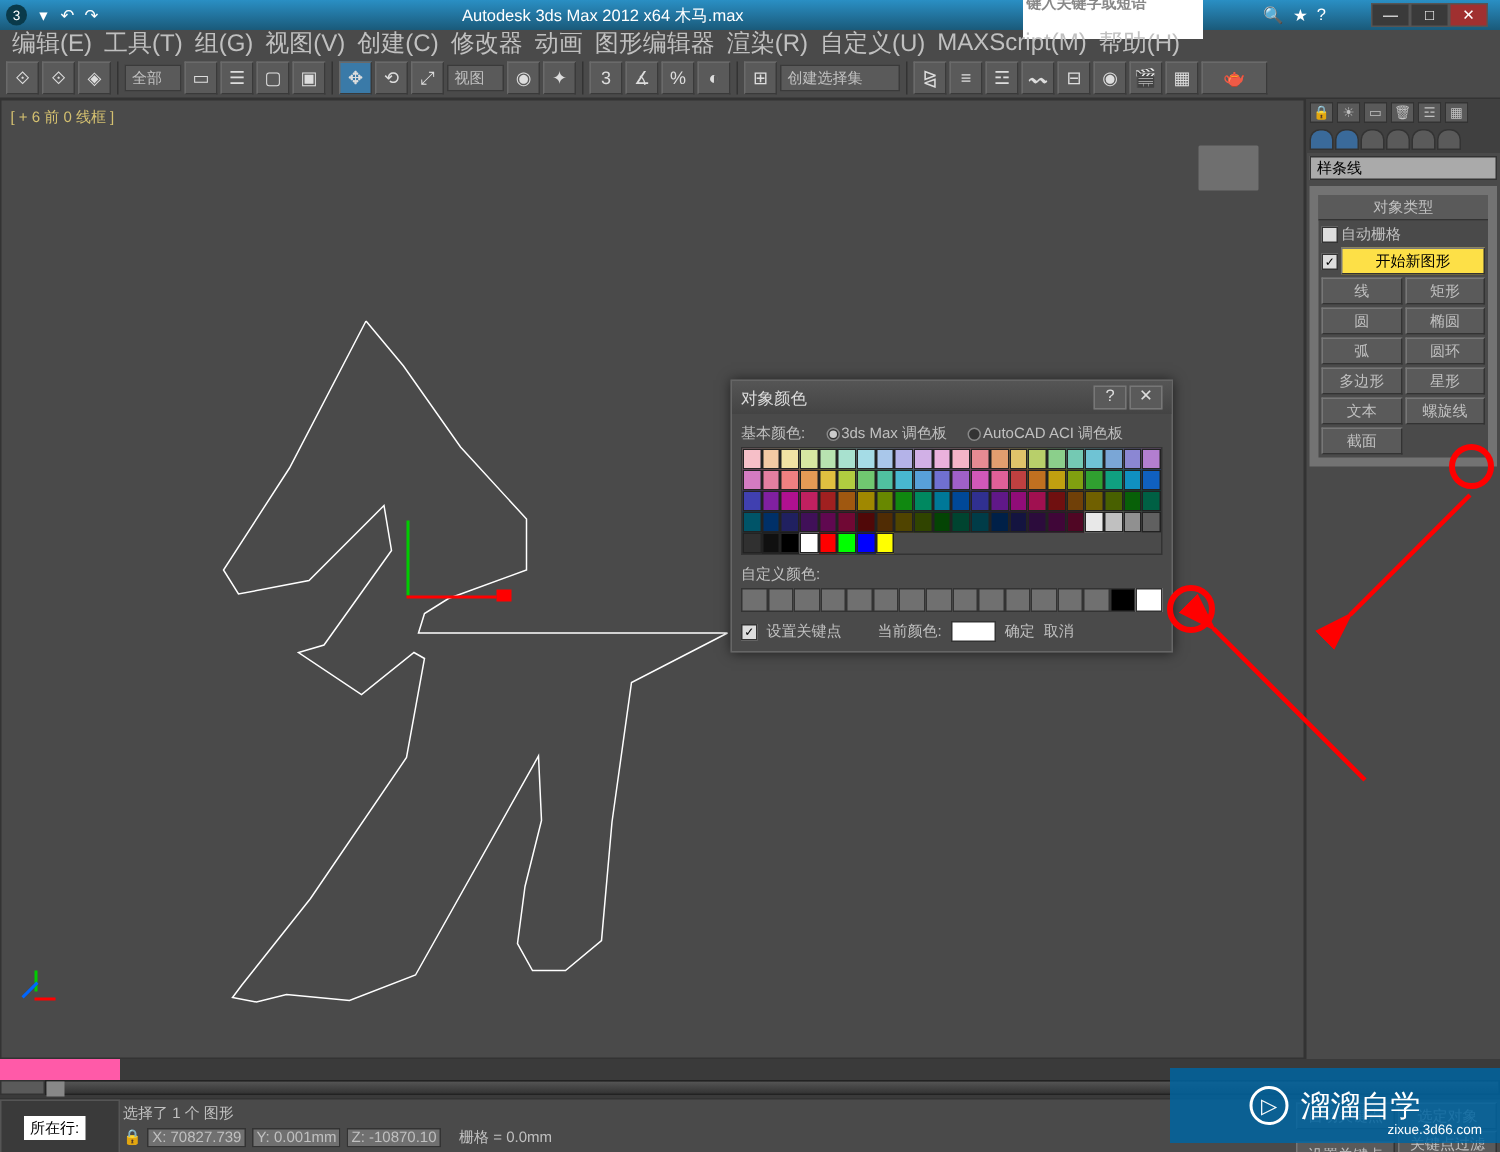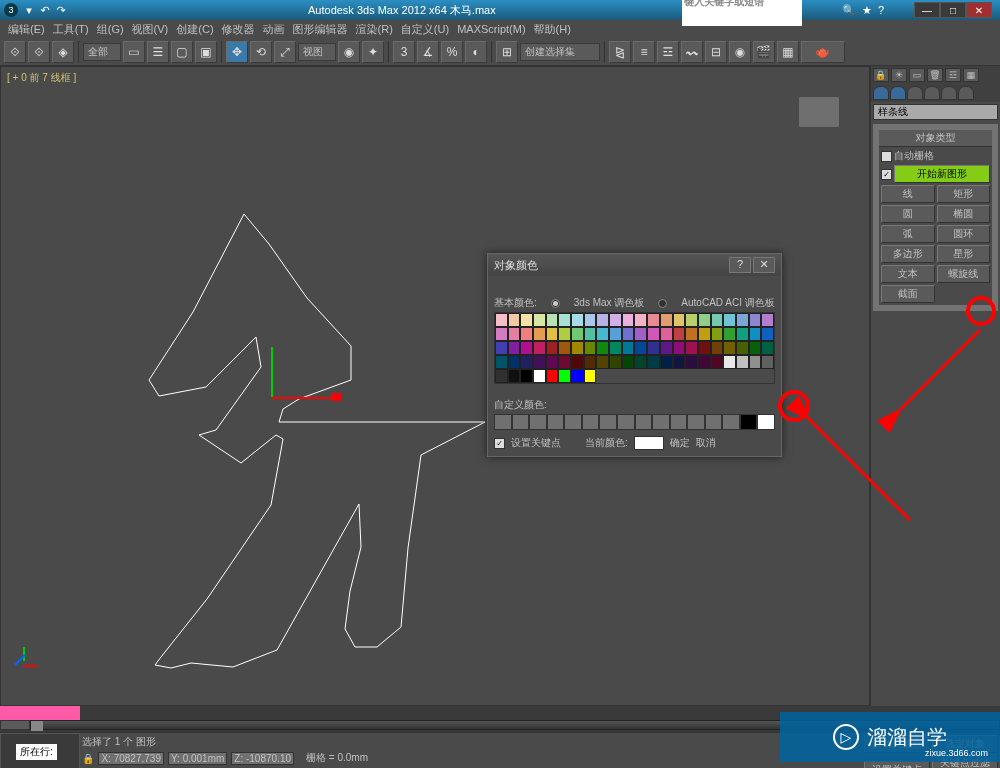--- a/index.html
+++ b/index.html
@@ -11,21 +11,21 @@
 .titlebar .title-controls { display: flex; gap: 2px; margin-right: 40px; }
 .titlebar .tc { width: 14px; height: 14px; display: flex; align-items: center; justify-content: center; }
 .titlebar .title { flex: 0 0 auto; margin-left: 200px; }
 .titlebar .search { margin-left: auto; background: #fff; width: 120px; height: 31px; color: #888; padding: 0 2px; font-size: 10px; font-weight: bold; }
 .titlebar .winicons { display: flex; gap: 6px; margin-left: 40px; }
 .titlebar .winctl { display: flex; gap: 0; margin-left: 30px; margin-right: 4px; }
 .titlebar .wb { width: 26px; height: 16px; background: #3a3a3a; border: 1px solid #555; display: flex; align-items: center; justify-content: center; font-size: 10px; }
 .titlebar .wb.close { background: #a03030; }
 
 
-.menubar { height: 18px; background: #4a4a4a; display: flex; align-items: center; padding: 0 4px; font-size: 11px; }
+.menubar { height: 18px; background: #4a4a4a; display: flex; align-items: center; padding: 0 4px; font-size: 16px; }
 .menubar .mi { padding: 0 4px; cursor: default; }
 
 
 .toolbar { height: 28px; background: #4a4a4a; border-bottom: 1px solid #333; display: flex; align-items: center; padding: 0 4px; gap: 2px; }
 .toolbar .tb { width: 22px; height: 22px; background: #5a5a5a; border: 1px solid #6a6a6a; border-bottom-color: #3a3a3a; border-right-color: #3a3a3a; display: flex; align-items: center; justify-content: center; font-size: 12px; color: #ddd; }
 .toolbar .tb.wide { width: 44px; }
 .toolbar .sep { width: 1px; height: 22px; background: #333; margin: 0 2px; }
 .toolbar .dd { background: #5a5a5a; border: 1px solid #3a3a3a; height: 18px; padding: 0 12px 0 4px; display: flex; align-items: center; font-size: 10px; }
 
 
@@ -54,33 +54,33 @@
 .rp-icons .ri { width: 16px; height: 14px; background: #5a5a5a; border: 1px solid #333; font-size: 9px; display: flex; align-items: center; justify-content: center; }
 .rp-tabs { height: 18px; display: flex; gap: 1px; padding: 2px; background: #404040; }
 .rp-tabs .rt { width: 16px; height: 14px; background: #5a5a5a; border: 1px solid #333; border-radius: 7px 7px 0 0; }
 .rp-tabs .rt.on { background: #3a6a9a; }
 .rp-dd { margin: 2px; background: #5a5a5a; border: 1px solid #333; height: 16px; padding: 0 4px; font-size: 10px; color: #000; background: #aaa; display: flex; align-items: center; }
 .rp-section { border: 6px solid #737373; margin: 2px; }
 .rp-shead { background: #5a5a5a; text-align: center; font-size: 10px; padding: 1px; border-bottom: 1px solid #333; }
 .rp-body { padding: 2px; display: flex; flex-direction: column; gap: 2px; }
 .rp-row { display: flex; gap: 2px; align-items: center; }
 .rp-btn { flex: 1; background: #5a5a5a; border: 1px solid #777; border-bottom-color: #333; border-right-color: #333; text-align: center; font-size: 10px; padding: 1px 2px; }
-.rp-btn.start { background: #84cc16; color: #000; }
+.rp-btn.start { background: #fde047; color: #000; }
 .rp-check { width: 11px; height: 11px; background: #ddd; border: 1px solid #333; display: inline-flex; align-items: center; justify-content: center; font-size: 8px; color: #000; }
 .rp-input { flex: 1; background: #707070; border: 1px solid #333; height: 14px; padding: 0 2px; font-size: 10px; color: #ddd; }
 .rp-swatch { width: 14px; height: 14px; background: #d040a0; border: 1px solid #333; }
 
 
 .dialog { position: absolute; top: 253px; left: 487px; width: 295px; background: #4a4a4a; border: 1px solid #666; box-shadow: 0 0 8px rgba(0,0,0,0.6); }
 .dlg-title { height: 22px; background: linear-gradient(#555, #444); display: flex; align-items: center; padding: 0 6px; font-size: 11px; color: #ddd; }
 .dlg-title .spacer { flex: 1; }
 .dlg-title .db { width: 22px; height: 16px; background: #5a5a5a; border: 1px solid #777; text-align: center; margin-left: 2px; font-size: 11px; line-height: 13px; }
 .dlg-body { padding: 6px; }
-.dlg-label { font-size: 10px; margin-bottom: 2px; display: flex; align-items: flex-start; gap: 14px; margin-top: 14px; }
-.dlg-label .radio { display: flex; align-items: center; gap: 14px; }
+.dlg-label { font-size: 10px; margin-bottom: 2px; display: flex; align-items: flex-start; gap: 14px; }
+.dlg-label .radio { display: flex; align-items: center; gap: 1px; }
 .dlg-label .rb { width: 9px; height: 9px; border-radius: 50%; border: 1px solid #888; background: #333; display: inline-block; }
 .dlg-label .rb.on::after { content: ''; display: block; width: 5px; height: 5px; background: #ccc; border-radius: 50%; margin: 1px; }
 .palette { display: grid; grid-template-columns: repeat(22, 1fr); gap: 0; border: 1px solid #333; margin-bottom: 6px; }
 .palette .c { height: 14px; border: 1px solid #222; }
 .custom-row { display: grid; grid-template-columns: repeat(16, 1fr); gap: 0; margin-bottom: 6px; }
 .custom-row .cc { height: 16px; background: #707070; border: 1px solid #333; }
 .custom-row .cc.black { background: #000; }
 .custom-row .cc.white { background: #fff; }
 .dlg-btns { display: flex; gap: 4px; align-items: center; }
 .dlg-btns .bt { background: #5a5a5a; border: 1px solid #777; border-bottom-color: #333; border-right-color: #333; padding: 2px 10px; font-size: 10px; }
@@ -182,21 +182,21 @@
   <div class="tb">〰</div>
   <div class="tb">⊟</div>
   <div class="tb">◉</div>
   <div class="tb">🎬</div>
   <div class="tb">▦</div>
   <div class="tb wide">🫖</div>
 </div>
 
 <div class="main">
   <div class="viewport-area">
-    <div class="viewport-label">[ + 0 前 7 线框 ]</div>
+    <div class="viewport-label">[ + 6 前 0 线框 ]</div>
     <div class="viewport-cube"></div>
     <svg class="shape-svg">
       <polyline points="243,147 192,245 148,313 158,329 205,320 255,270 260,300 215,363 198,368 240,396 275,368 282,372 270,438 206,532 160,590 154,598 170,601 190,596 232,600 276,583 358,437 360,480 349,524 344,562 354,580 376,580 400,560 407,481 420,388 484,355 278,355 282,342 298,332 350,313 350,279 306,231 268,177 243,147" fill="none" stroke="#ffffff" stroke-width="1"></polyline>
     </svg>
     <div class="move-gizmo">
       <div class="gy"></div>
       <div class="gx"></div>
       <div class="rh"></div>
     </div>
     <div class="axis-gizmo">

